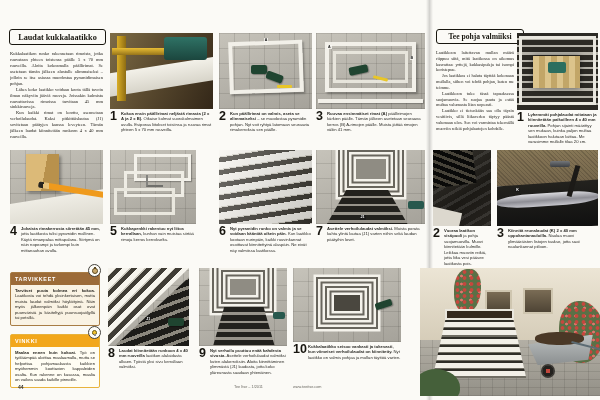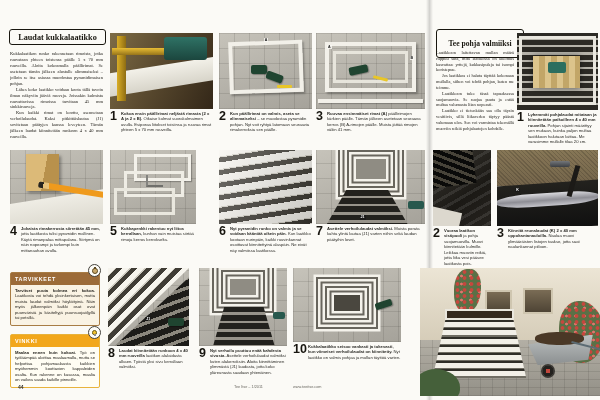--- a/index.html
+++ b/index.html
@@ -289,21 +289,21 @@
       <span class="cap-text"><b>Kukkalaatikko seisoo vankasti ja tukevasti, kun viimeiset verhoilulaudat on kiinnitetty.</b> <span>Nyt laatikko on valmis pohjaa ja mullan täyttöä varten.</span></span>
     </figcaption>
   </figure>
 
   <div class="folio" style="left:18px;top:384px">44</div>
   <div class="runfoot" style="left:234px;top:385px">Tee Itse – 1/2011</div>
   <div class="runfoot" style="left:293px;top:385px">www.teeitse.com</div>
 
   <div class="gutter"></div>
 
-  <div class="titlebox" style="left:436px;top:29px;width:88px;height:29px;font-size:7.6px">
+  <div class="titlebox" style="left:436px;top:29px;width:88px;height:15px;font-size:7.6px">
     <span>Tee pohja valmiiksi</span>
   </div>
 
   <div class="intro" style="left:436px;top:50px;width:78px;max-height:86px;font-size:4.4px">
     <p>Laatikkoon laitettavan mullan määrä riippuu siitä, mitä laatikossa on aikomus kasvattaa: yrttejä, kukkasipuleja tai isompi koristepuu.</p>
     <p>Jos laatikkoa ei haluta täyttää kokonaan mullalla, siihen voi tehdä pohjan, kuten me teimme.</p>
     <p>Laatikkoon tulee tässä tapauksessa suojamuovia. Se suojaa puuta ja estää multaa valumasta liian nopeasti.</p>
     <p>Laatikko ei tietenkään saa olla täysin vesitiivis, sillä liikaveden täytyy päästä valumaan ulos. Sen voi varmistaa tekemällä muoviin reikiä pohjalautojen kohdalle.</p>
   </div>
 

